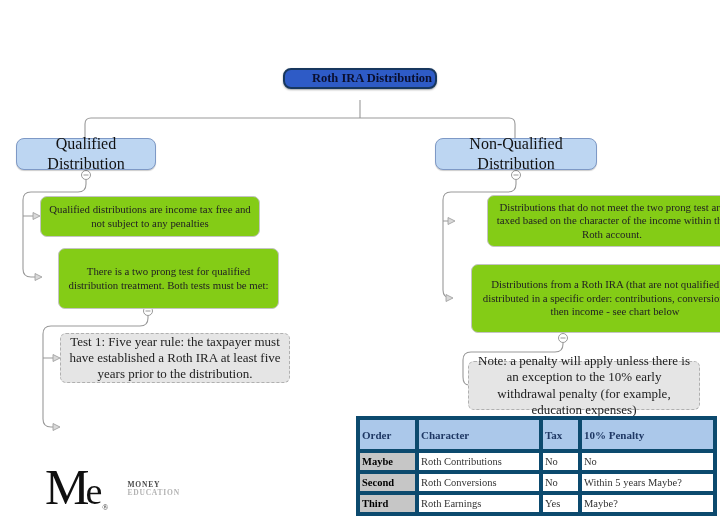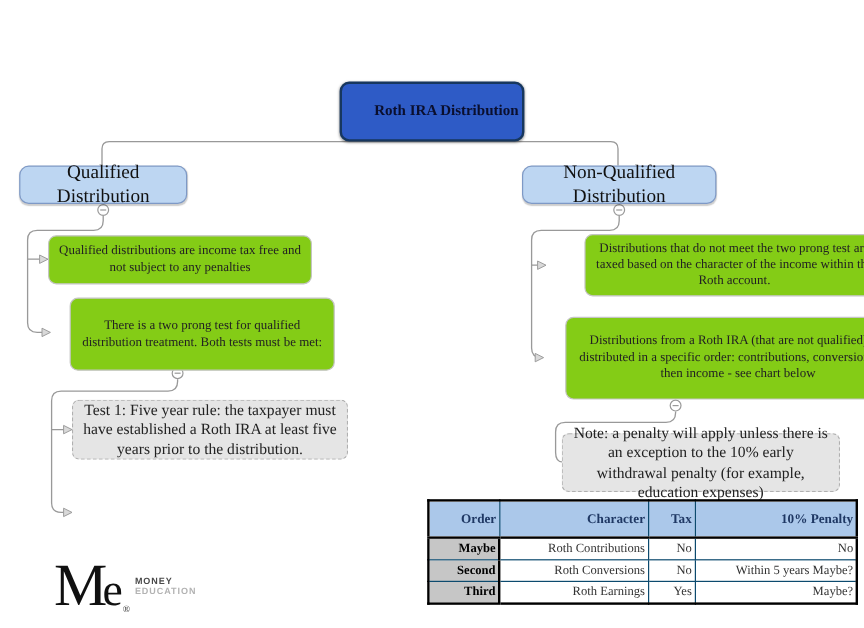--- a/index.html
+++ b/index.html
@@ -28,38 +28,38 @@
   .dashed{
     background:#e5e5e5;border:1.2px dashed #b0b0b0;color:#222;
     font-size:13px;padding:3px 7px;border-radius:6px;text-align:center;
   }
   table.order-table{
     position:absolute;left:356px;top:416px;width:357px;
     border-collapse:collapse;table-layout:fixed;
     font-family:"Liberation Serif","DejaVu Serif",serif;
   }
   table.order-table td,table.order-table th{
-    border:1px solid #0c4a6e;text-align:right;padding:0 2px;overflow:hidden;
+    border:4px solid #0c4a6e;text-align:left;padding:0 2px;overflow:hidden;
   }
   table.order-table{border:2px solid #000;}
   table.order-table thead th{
     background:#abc8ea;color:#1f3864;font-weight:bold;font-size:11px;height:29px;
     border-bottom:2px solid #000;
   }
   table.order-table tbody td{font-size:10.5px;color:#333;height:17px;background:#fff;}
   table.order-table tbody td.ordcol{
     background:#c6c6c6;color:#000;font-weight:bold;border-right:2px solid #000;
   }
   .logo{position:absolute;left:45px;top:462px;display:flex;align-items:flex-end;}
   .logo-mono{font-family:"Liberation Serif","DejaVu Serif",serif;color:#101010;line-height:1;}
   .logo-m{font-size:50px;}
   .logo-e{font-size:38px;margin-left:-4px;}
   .logo-reg{font-size:8px;color:#333;vertical-align:bottom;}
-  .logo-words{margin-left:4px;margin-bottom:14px;line-height:1.15;
-    font-family:Liberation Sans, sans-serif;letter-spacing:.8px;}
+  .logo-words{margin-left:19px;margin-bottom:14px;line-height:1.15;
+    font-family:Liberation Serif, serif;letter-spacing:.8px;}
   .logo-w1{font-size:7.5px;color:#4a4a4a;font-weight:bold;}
   .logo-w2{font-size:7.5px;color:#b3b3b3;font-weight:bold;}
 </style>
 </head>
 <body>
 
 <div id="canvas">
 
   <svg id="wires" width="720" height="523" viewBox="0 0 720 523">
     <g stroke="#999" stroke-width="1.1" fill="none">
@@ -90,21 +90,21 @@
         <line x1="83.5" y1="175" x2="88.5" y2="175"></line>
       <circle cx="148" cy="311" r="4.5"></circle>
         <line x1="145.5" y1="311" x2="150.5" y2="311"></line>
       <circle cx="516" cy="175" r="4.5"></circle>
         <line x1="513.5" y1="175" x2="518.5" y2="175"></line>
       <circle cx="563" cy="338" r="4.5"></circle>
         <line x1="560.5" y1="338" x2="565.5" y2="338"></line>
     </g>
   </svg>
 
-  <div class="node root" style="left:283px;top:68px;width:154px;height:50px;padding-left:24px;">Roth IRA Distribution</div>
+  <div class="node root" style="left:283px;top:68px;width:154px;height:21px;padding-left:24px;">Roth IRA Distribution</div>
 
   <div class="node branch" style="left:16px;top:138px;width:140px;height:32px;">Qualified Distribution</div>
   <div class="node branch" style="left:435px;top:138px;width:162px;height:32px;">Non-Qualified Distribution</div>
 
   <div class="node info" style="left:40px;top:196px;width:220px;height:41px;">Qualified distributions are income tax free and not subject to any penalties</div>
   <div class="node info" style="left:58px;top:248px;width:221px;height:61px;">There is a two prong test for qualified distribution treatment.  Both tests must be met:</div>
 
   <div class="node dashed" style="left:60px;top:333px;width:230px;height:50px;">Test 1: Five year rule:  the taxpayer must have established a Roth IRA at least five years prior to the distribution.</div>
 
   <div class="node info" style="left:455px;top:195px;width:250px;height:52px;margin-left:32px;">Distributions that do not meet the two prong test are taxed based on the character of the income within the Roth account.</div>

